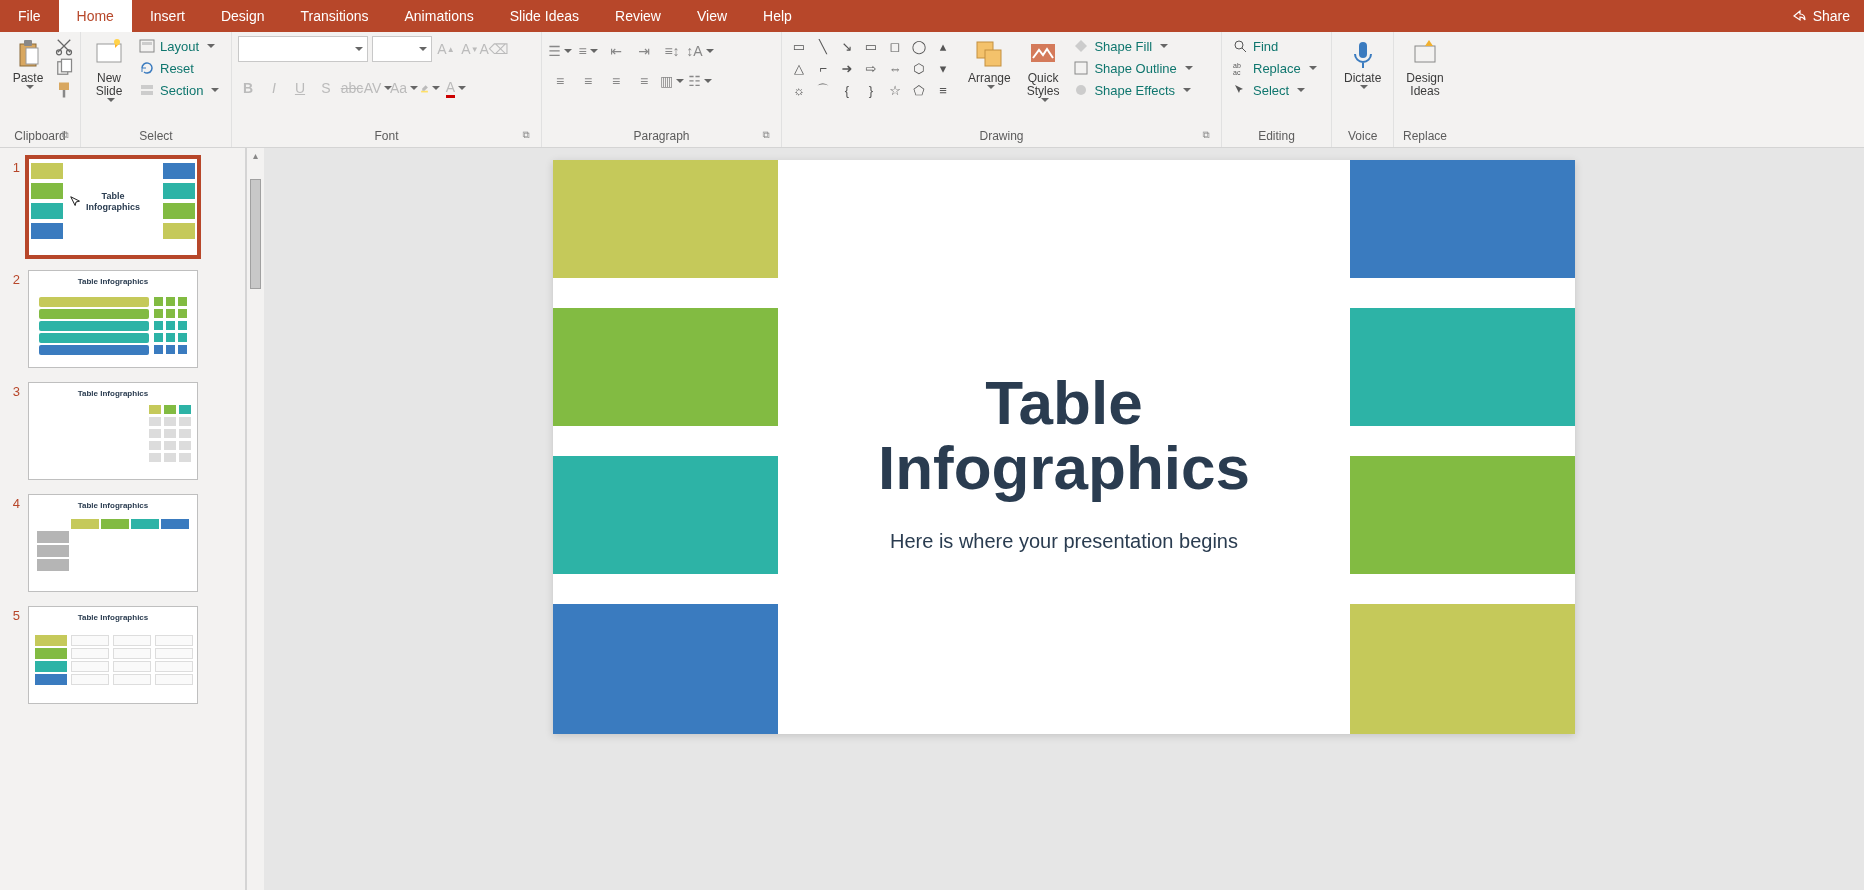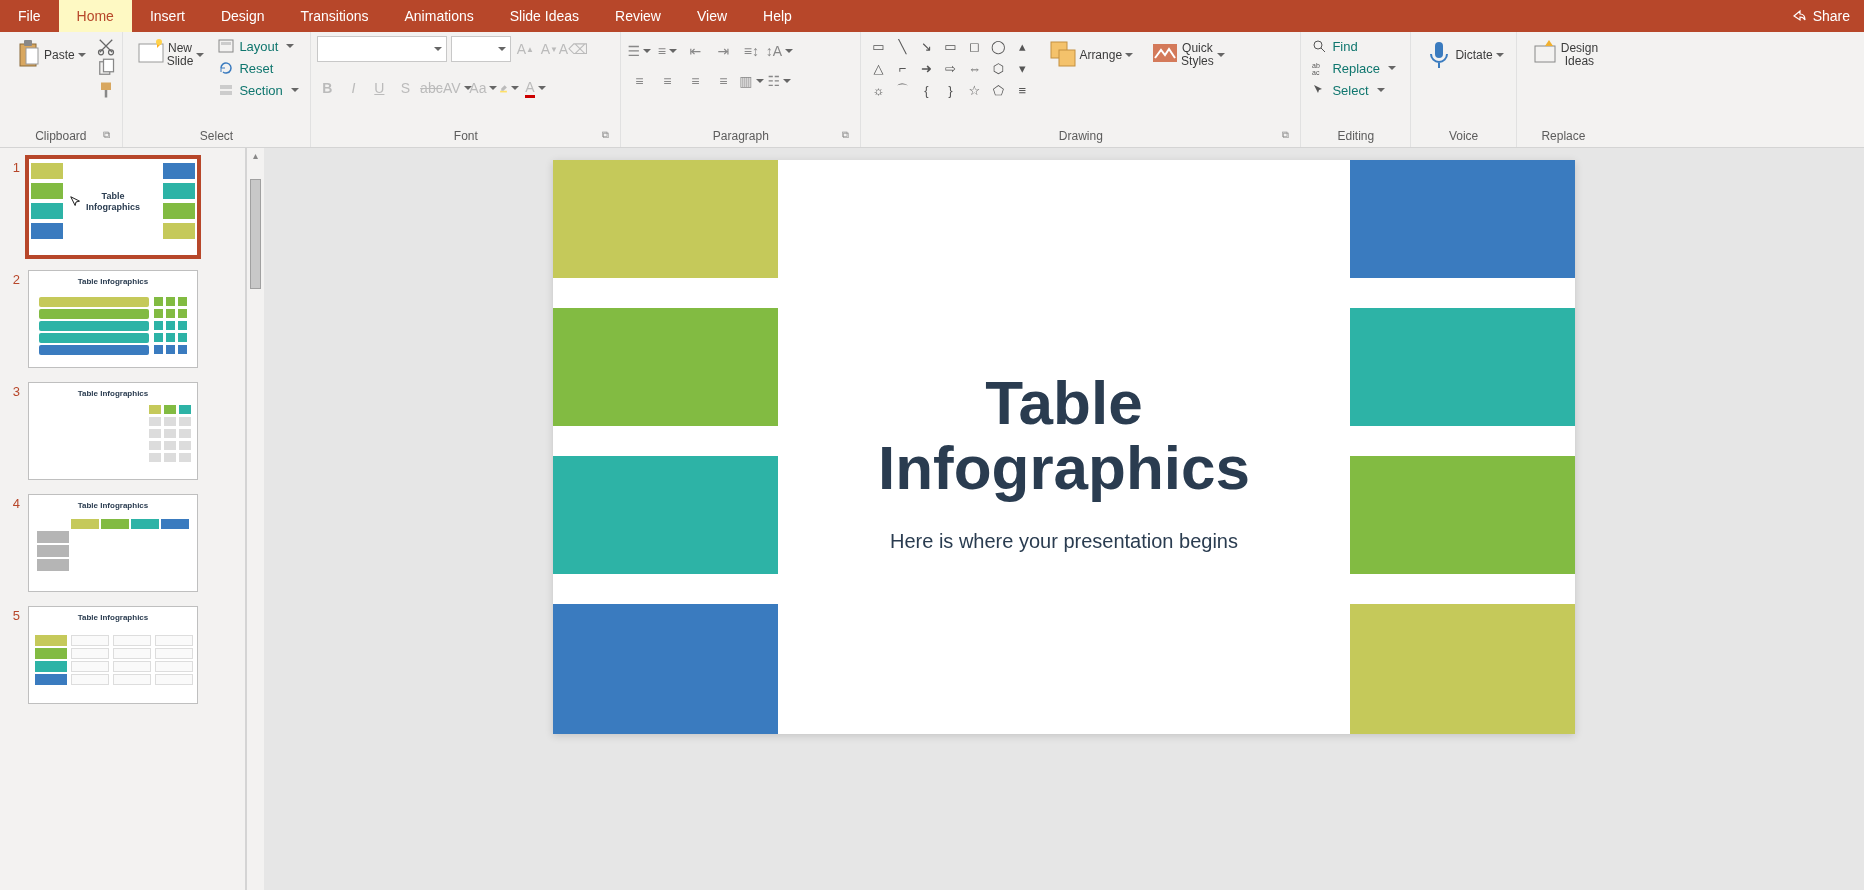--- a/index.html
+++ b/index.html
@@ -1,28 +1,28 @@
 <!DOCTYPE html>
 <html><head>
 <meta charset="utf-8">
 <style>
 *{box-sizing:border-box;margin:0;padding:0;font-family:"Segoe UI",Arial,sans-serif}
 body{background:#e6e6e6;overflow:hidden;width:1864px;height:890px}
 .titlebar{height:32px;background:#b7472a;display:flex;align-items:stretch}
 .tabs{display:flex}
 .tab{padding:0 18px;color:#fff;font-size:14px;display:flex;align-items:center;cursor:pointer}
-.tab.active{background:#fef9c3;color:#b7472a}
+.tab.active{background:#ffffff;color:#b7472a}
 .tab.file{background:#b7472a}
 .share-btn{margin-left:auto;display:flex;align-items:center;color:#fff;padding:0 14px;font-size:14px;gap:6px;cursor:pointer}
 .ribbon{height:116px;background:#f3f2f1;display:flex;border-bottom:1px solid #d4d4d4}
 .group{display:flex;flex-direction:column;border-right:1px solid #e1e1e1;padding:4px 6px 2px}
 .group-content{flex:1;display:flex;align-items:flex-start;gap:4px}
 .group-label{text-align:center;font-size:12px;color:#5c5c5c;padding-bottom:2px;display:flex;justify-content:center;align-items:center;position:relative}
 .dialog-launcher{position:absolute;right:2px;bottom:2px;width:14px;height:14px;font-size:10px;color:#888;cursor:pointer}
-.big-btn{display:flex;flex-direction:row;align-items:center;justify-content:center;padding:2px 6px;cursor:pointer;min-width:44px}
+.big-btn{display:flex;flex-direction:column;align-items:center;justify-content:center;padding:2px 6px;cursor:pointer;min-width:44px}
 .big-btn .icon{width:32px;height:32px;margin-bottom:2px}
 .big-btn .lbl{font-size:12px;color:#3b3b3b;text-align:center;line-height:13px}
 .small-btn{display:flex;align-items:center;gap:5px;padding:2px 4px;cursor:pointer;font-size:13px;color:#0f766e}
 .small-btn .icon{width:16px;height:16px}
 .vstack{display:flex;flex-direction:column;gap:2px}
 .dd-caret{width:0;height:0;border-left:4px solid transparent;border-right:4px solid transparent;border-top:4px solid #666;display:inline-block;margin-left:3px}
 .font-row{display:flex;gap:4px;align-items:center}
 .font-name{width:130px;height:26px;border:1px solid #c8c8c8;background:#fff;display:flex;align-items:center;padding:0 4px}
 .font-size{width:60px;height:26px;border:1px solid #c8c8c8;background:#fff}
 .tool-icon{width:20px;height:20px;display:flex;align-items:center;justify-content:center;color:#888;font-size:14px;cursor:pointer}
@@ -308,20 +308,43 @@
       </div>
       <div class="big-btn">
         <div class="icon"><svg viewBox="0 0 32 32">
               <rect x="4" y="6" width="24" height="18" fill="#d47a5a"></rect>
               <path d="M6 20l6-8 4 5 4-6 6 9" fill="none" stroke="#fff" stroke-width="2"></path>
             </svg></div>
         <div class="lbl" style="white-space:pre">Quick
 Styles</div>
           <span class="dd-caret"></span>
       </div>
+      <div class="vstack" style="min-width:130px">
+        <div class="small-btn">
+            <svg class="icon" viewBox="0 0 16 16">
+              <path d="M8 2l6 6-6 6-6-6z" fill="#ccc"></path>
+            </svg>
+            <span>Shape Fill</span>
+            <span class="dd-caret"></span>
+          </div>
+        <div class="small-btn">
+            <svg class="icon" viewBox="0 0 16 16">
+              <rect x="2" y="2" width="12" height="12" fill="none" stroke="#888"></rect>
+            </svg>
+            <span>Shape Outline</span>
+            <span class="dd-caret"></span>
+          </div>
+        <div class="small-btn">
+            <svg class="icon" viewBox="0 0 16 16">
+              <circle cx="8" cy="8" r="5" fill="#ccc"></circle>
+            </svg>
+            <span>Shape Effects</span>
+            <span class="dd-caret"></span>
+          </div>
+      </div>
     </div>
     <div class="group-label">
         <span>Drawing</span>
         <span class="dialog-launcher">⧉</span>
       </div>
   </div>
 
   <div class="group" style="min-width:110px">
     <div class="group-content">
       <div class="vstack">

